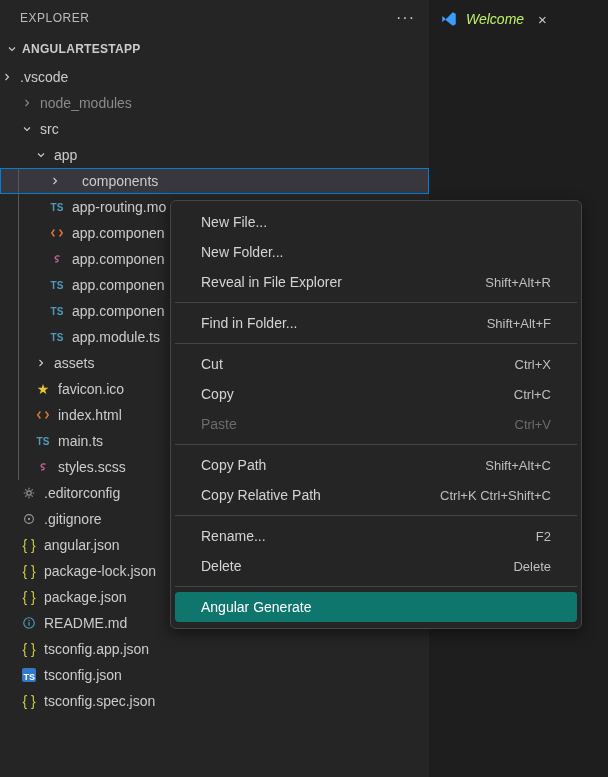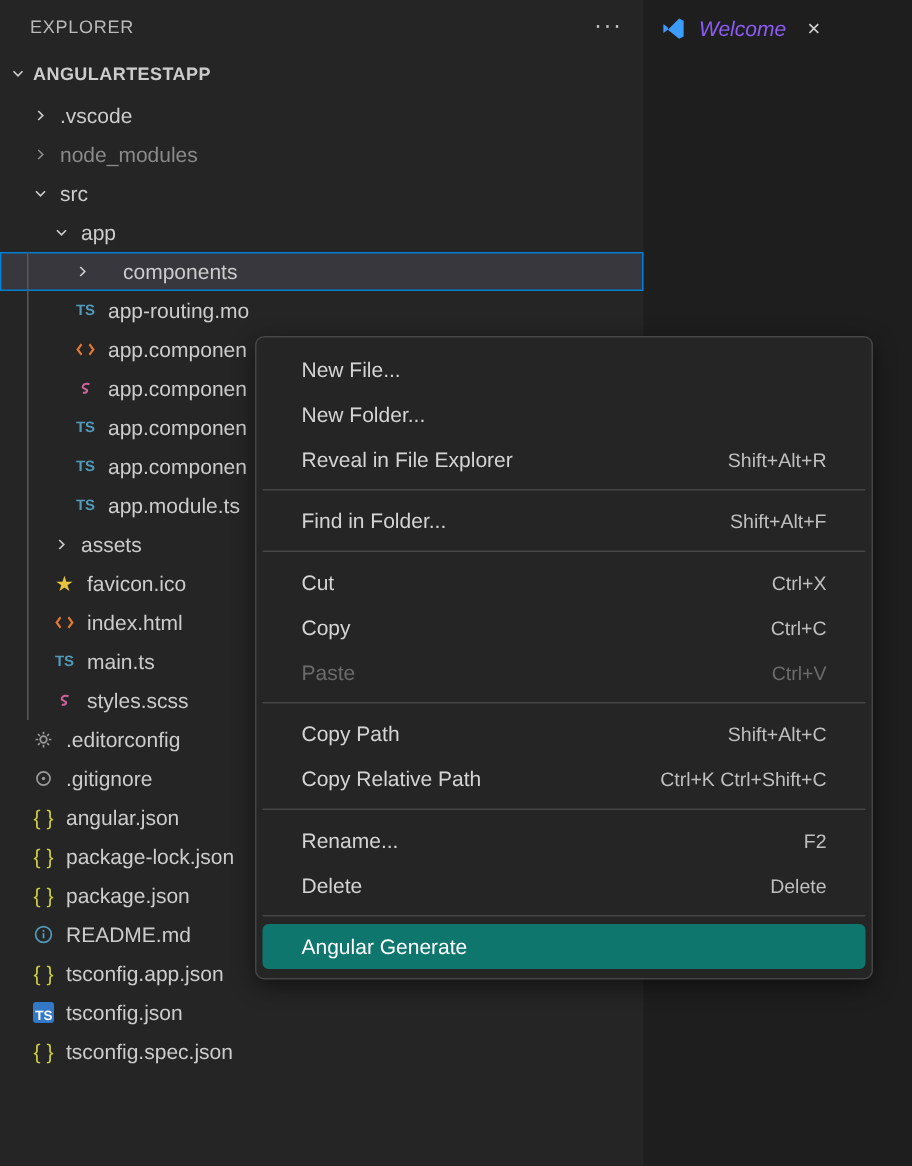--- a/index.html
+++ b/index.html
@@ -25,21 +25,21 @@
     width: 178px; height: 100%;
     background: #1e1e1e;
   }
   .tab {
     display: flex; align-items: center;
     height: 38px;
     padding: 0 10px;
     background: #1e1e1e;
     gap: 8px;
   }
-  .tab .tab-label { color: #8b5cf6; font-size: 14px; font-style: italic; }
+  .tab .tab-label { color: #bef264; font-size: 14px; font-style: italic; }
   .tab .vscode-logo { width: 18px; height: 18px; }
   .tab .close { color: #cccccc; margin-left: 6px; font-size: 15px; }
 
   .explorer-header {
     display: flex; justify-content: space-between; align-items: center;
     height: 36px;
     padding: 0 14px 0 20px;
     color: #bbbbbb;
     font-size: 12px;
     letter-spacing: 0.5px;
@@ -101,21 +101,20 @@
     position: absolute;
     left: 170px;
     top: 200px;
     width: 412px;
     background: #252526;
     border: 1px solid #454545;
     border-radius: 6px;
     box-shadow: 0 4px 14px rgba(0,0,0,0.5);
     padding: 6px 4px;
     z-index: 100;
-    margin-top: 24px;
   }
   .menu-item {
     display: flex; justify-content: space-between; align-items: center;
     height: 30px;
     padding: 0 26px;
     color: #d4d4d4;
     font-size: 14px;
     border-radius: 4px;
   }
   .menu-item.disabled { color: #6b6b6b; }
@@ -140,21 +139,21 @@
     <span class="chev">
       <svg width="12" height="12" viewBox="0 0 16 16">
           <path d="M4 6l4 4 4-4" stroke="#cccccc" stroke-width="1.5" fill="none"></path>
         </svg>
     </span>
     <span>ANGULARTESTAPP</span>
   </div>
 
   <div class="tree">
 
-    <div class="tree-item" style="padding-left:20px">
+    <div class="tree-item" style="">
       <span class="chev">
           <svg width="12" height="12" viewBox="0 0 16 16">
             <path d="M6 4l4 4-4 4" stroke="#cccccc" stroke-width="1.5" fill="none"></path>
           </svg>
         </span>
       <span>.vscode</span>
     </div>
 
     <div class="tree-item dim" style="padding-left:20px">
       <span class="chev">

